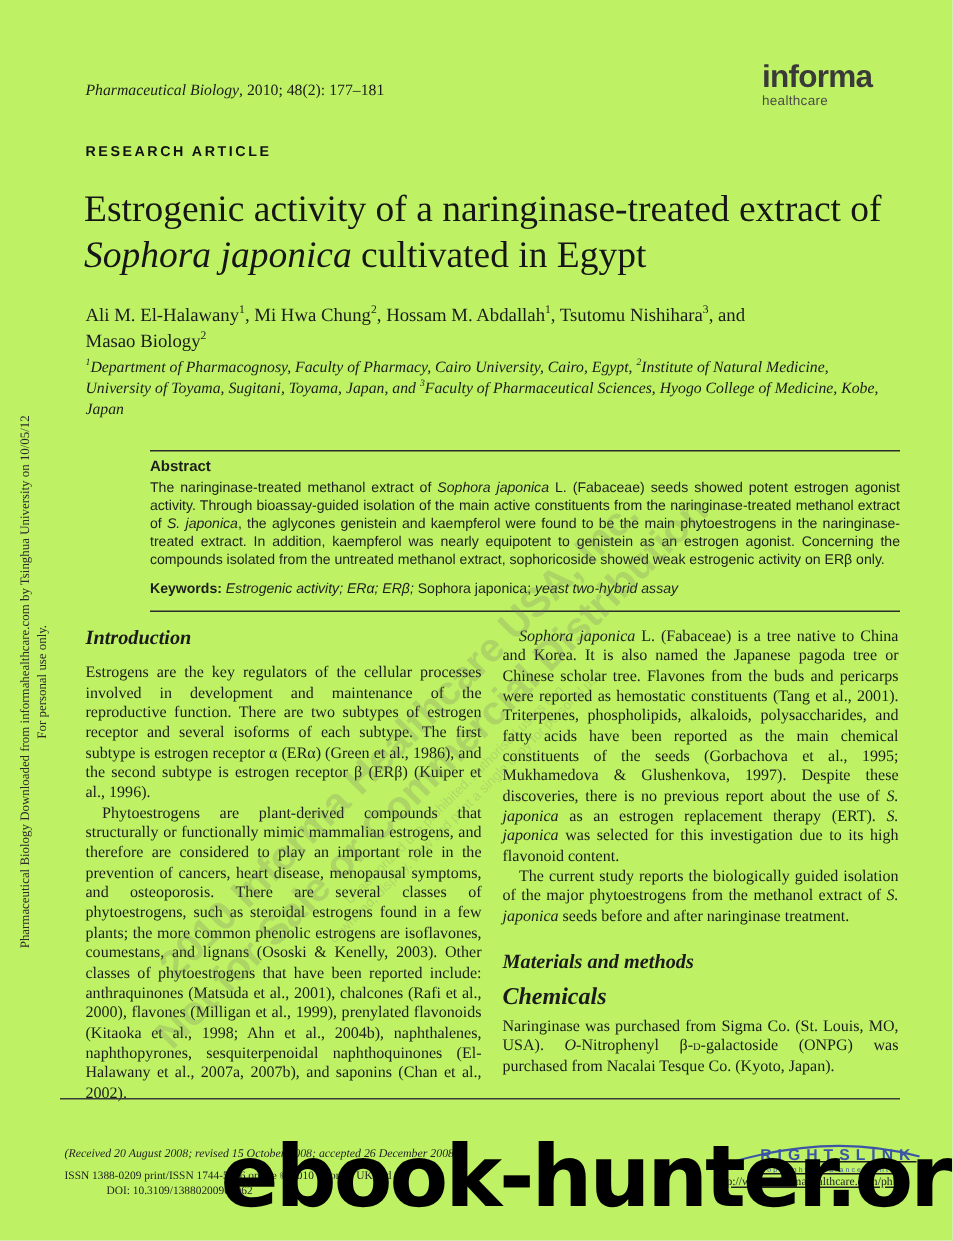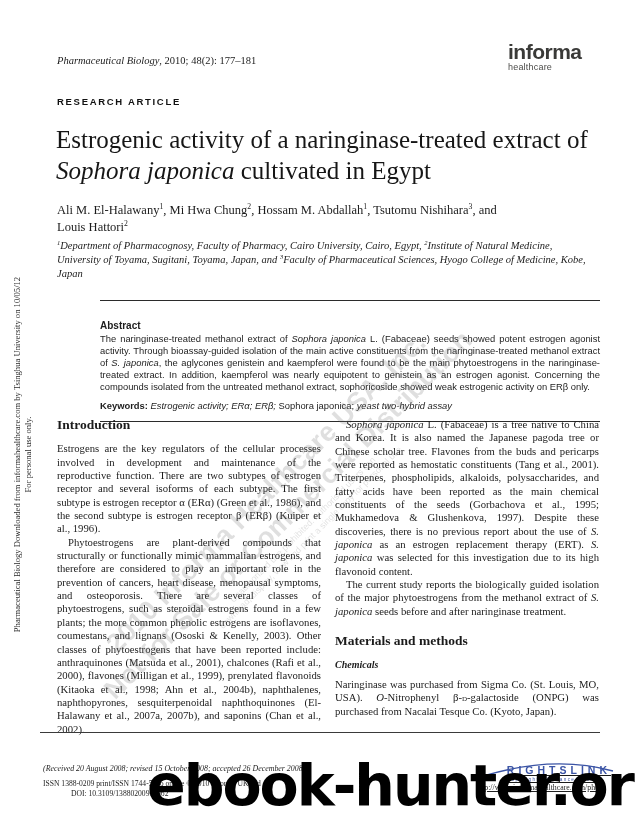--- a/index.html
+++ b/index.html
@@ -1,17 +1,17 @@
 <!DOCTYPE html>
 <html><head>
 <meta charset="utf-8">
 <style>
   html,body{margin:0;padding:0;background:#e9e9e9;}
   #page{
-    position:relative;width:635px;height:827px;background:#ffffff;
+    position:relative;width:635px;height:827px;background:#bef264;
     overflow:hidden;margin:0 auto;
     font-family:"Liberation Serif",serif;color:#1b1b1b;
   }
   .it{font-style:italic}
   .bd{font-weight:bold}
   .sc{font-variant:small-caps}
   sup{font-size:0.62em;line-height:0;}
 
   
   .side-note{
@@ -31,35 +31,35 @@
     font-size:9.5px;letter-spacing:1.7px;color:#111;
   }
   .paper-title{position:absolute;top:124px;left:56px;width:540px;font-size:25px;line-height:31px;color:#161616;}
   .authors{position:absolute;top:202px;left:57px;width:520px;font-size:12.5px;line-height:16.5px;}
   .affiliations{position:absolute;top:239px;left:57px;width:532px;font-size:10.5px;line-height:14px;}
 
   
   .abstract-box{
     position:absolute;top:300px;left:100px;width:500px;
     border-top:1.2px solid #2b2b2b;border-bottom:1.2px solid #2b2b2b;
-    padding:19px 0 9px 0;
+    padding:5px 0 9px 0;
     font-family:"Liberation Sans",sans-serif;font-size:9.4px;line-height:11.9px;color:#1d1d1d;
   }
   .abstract-box h3{margin:0 0 1px 0;font-size:10px;}
   .abstract-body{text-align:justify;}
   .keywords{margin-top:8px;}
 
   
   .columns{position:absolute;top:418px;left:57px;width:543px;display:flex;gap:14px;}
   .col{width:264px;font-size:10.7px;line-height:13.35px;text-align:justify;}
   .col p{margin:0;}
   .col p.ind{text-indent:11px;}
-  h2.sec{font-size:13.5px;margin:0 0 11px 0;font-family:"Liberation Serif",serif;}
+  h2.sec{font-size:13.5px;margin:0 0 11px 0;font-family:"Liberation Serif",serif;font-style:italic;}
   h2.sec2{font-size:13.5px;margin:16px 0 10px 0;}
-  h4.sub{font-size:10px;font-style:italic;margin:0 0 7px 0;font-weight:bold;}
+  h4.sub{font-size:16px;font-style:italic;margin:0 0 7px 0;font-weight:bold;}
 
   
   .foot-rule{position:absolute;top:732px;left:40px;width:560px;height:1px;background:#3a3a3a;}
   .correspondence{position:absolute;top:739px;left:43px;width:552px;font-size:7.9px;line-height:9.9px;color:#222;}
   .received{position:absolute;top:764px;left:43px;font-size:7.9px;color:#222;}
   .issn{position:absolute;top:779px;left:43px;font-size:7.6px;color:#222;}
   .doi{position:absolute;top:789px;left:43px;font-size:7.6px;color:#222;padding-left:28px;}
   .foot-url{position:absolute;top:783px;right:36px;font-size:7.8px;color:#222;text-decoration:underline;}
 
   
@@ -108,21 +108,21 @@
 
   <div class="research-article">RESEARCH ARTICLE</div>
 
   <div class="paper-title">
     <div>Estrogenic activity of a naringinase-treated extract of</div>
     <div><span class="it">Sophora japonica</span><span> cultivated in Egypt</span></div>
   </div>
 
   <div class="authors">
     <div><span>Ali M. El-Halawany</span><sup>1</sup><span>, Mi Hwa Chung</span><sup>2</sup><span>, Hossam M. Abdallah</span><sup>1</sup><span>, Tsutomu Nishihara</span><sup>3</sup><span>, and</span></div>
-    <div><span>Louis Hattori</span><sup>2</sup></div>
+    <div><span>Masao Biology</span><sup>2</sup></div>
   </div>
 
   <div class="affiliations"><sup class="it">1</sup><span class="it">Department of Pharmacognosy, Faculty of Pharmacy, Cairo University, Cairo, Egypt, </span><sup class="it">2</sup><span class="it">Institute of Natural Medicine, University of Toyama, Sugitani, Toyama, Japan, and </span><sup class="it">3</sup><span class="it">Faculty of Pharmaceutical Sciences, Hyogo College of Medicine, Kobe, Japan</span></div>
 
   <div class="abstract-box">
     <h3>Abstract</h3>
     <div class="abstract-body"><span>The naringinase-treated methanol extract of </span><span class="it">Sophora japonica</span><span> L. (Fabaceae) seeds showed potent estrogen agonist activity. Through bioassay-guided isolation of the main active constituents from the naringinase-treated methanol extract of </span><span class="it">S. japonica</span><span>, the aglycones genistein and kaempferol were found to be the main phytoestrogens in the naringinase-treated extract. In addition, kaempferol was nearly equipotent to genistein as an estrogen agonist. Concerning the compounds isolated from the untreated methanol extract, sophoricoside showed weak estrogenic activity on ERβ only.</span></div>
     <div class="keywords"><span class="bd">Keywords:</span><span>  </span><span class="it">Estrogenic activity; ERα; ERβ; </span><span>Sophora japonica; </span><span class="it">yeast two-hybrid assay</span></div>
   </div>
 

